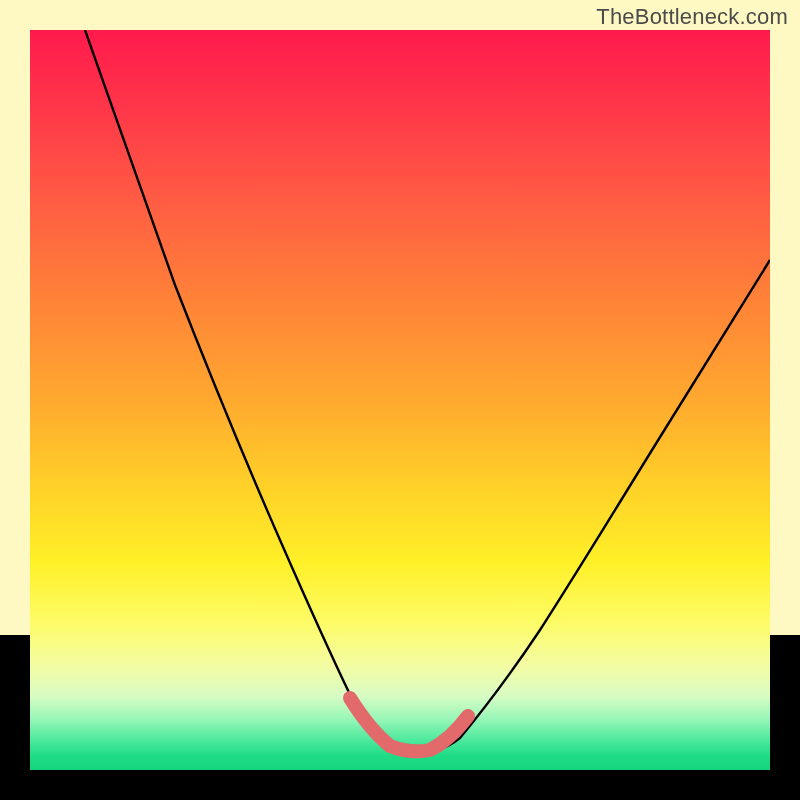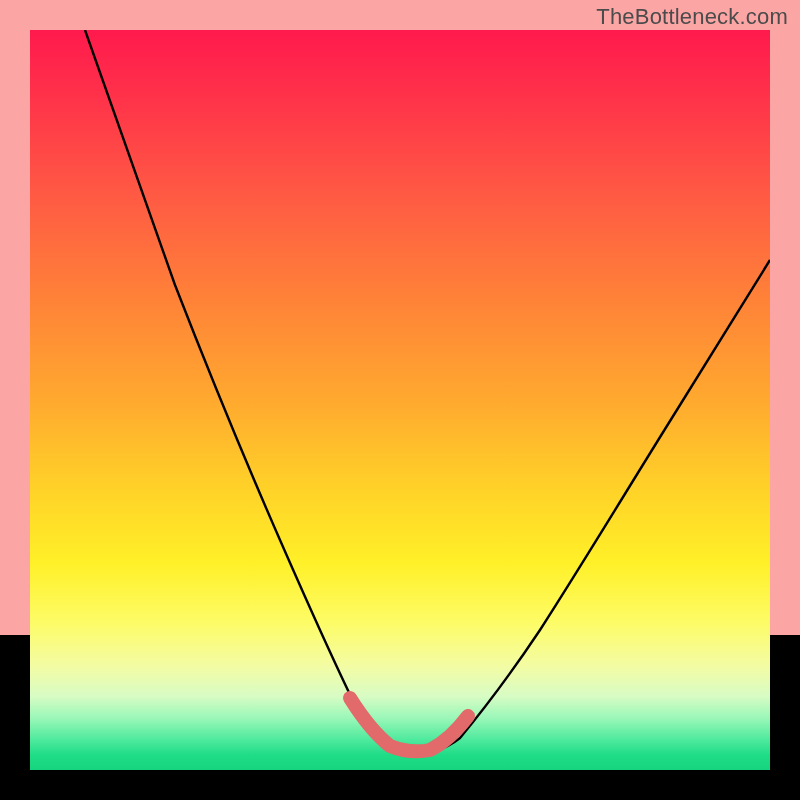--- a/index.html
+++ b/index.html
@@ -9,21 +9,21 @@
     height: 800px;
     background: #000;
     overflow: hidden;
   }
   .frame {
     position: absolute;
     left: 0;
     top: 0;
     width: 800px;
     height: 635px;
-    background: #fca5a5;
+    background: #fef9c3;
   }
   .plot {
     position: absolute;
     left: 30px;
     top: 30px;
     width: 740px;
     height: 740px;
     overflow: hidden;
   }
   .gradient {

